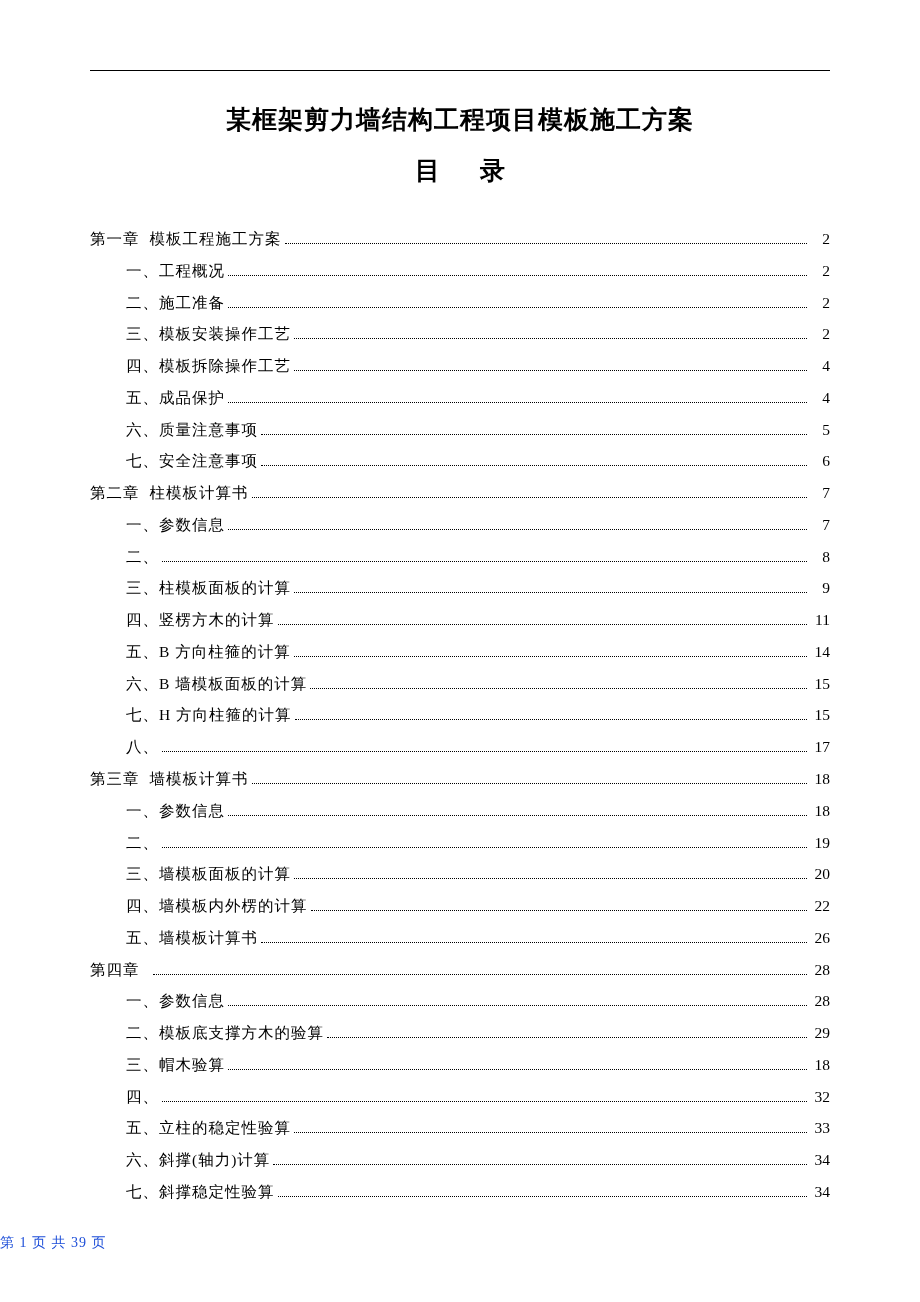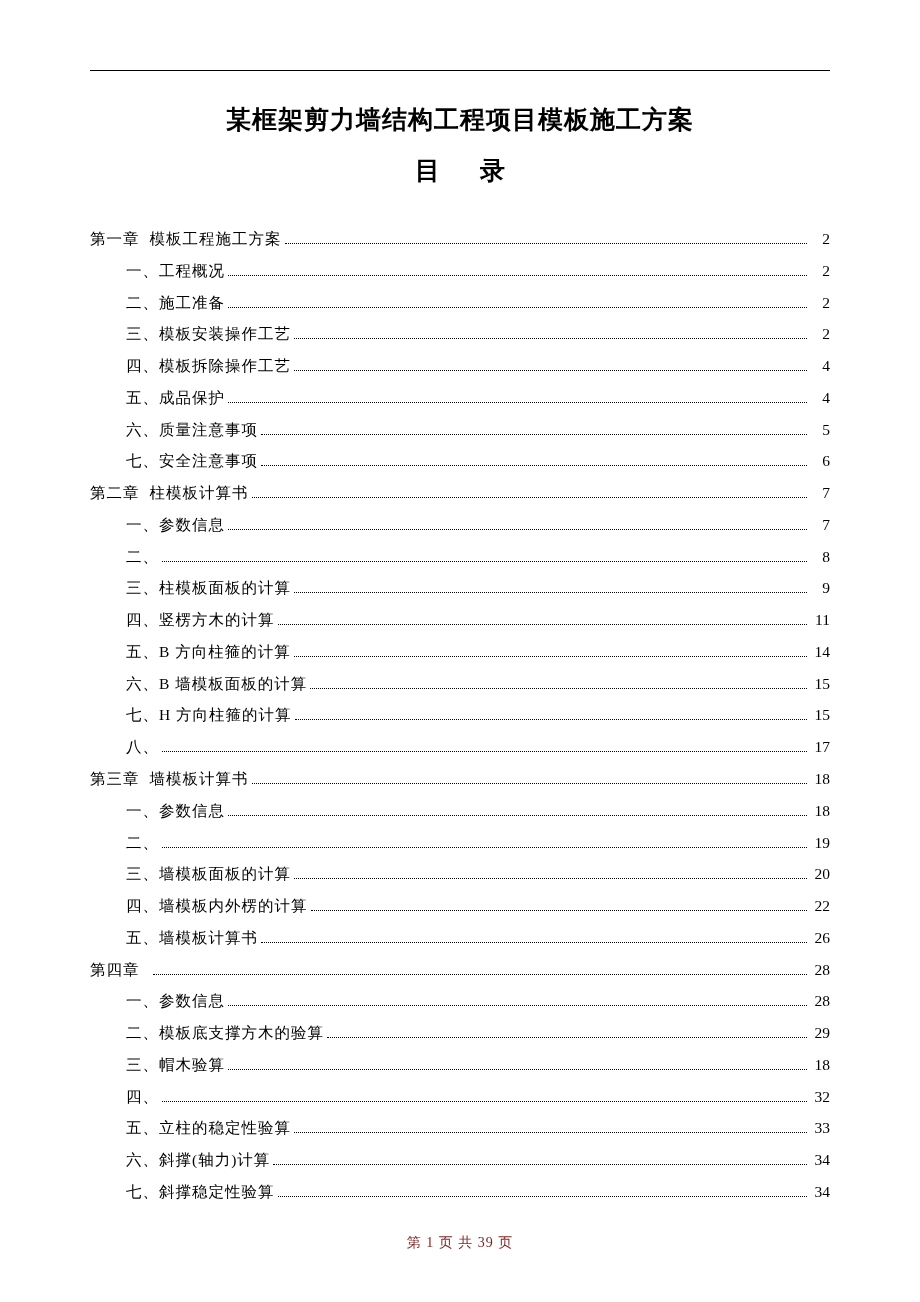--- a/index.html
+++ b/index.html
@@ -76,24 +76,23 @@
     }
     .toc-page {
       text-align: right;
       min-width: 20px;
     }
     .footer {
       position: absolute;
       bottom: 50px;
       left: 0;
       right: 0;
-      text-align: center;
       font-size: 14px;
       letter-spacing: 1px;
-      color: #7f1d1d;
+      color: #1d4ed8;
     }
   </style>
 </head>
 <body>
 
 <div class="page">
   <div class="top-rule"></div>
 
   <h1 class="doc-title">某框架剪力墙结构工程项目模板施工方案</h1>
 

